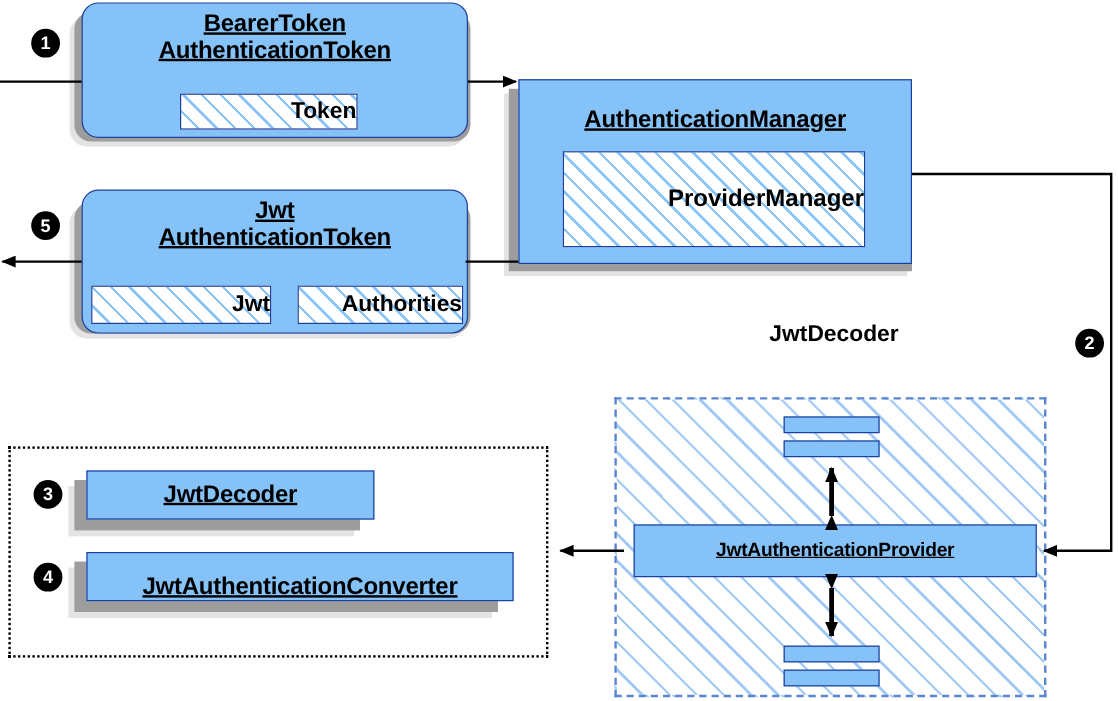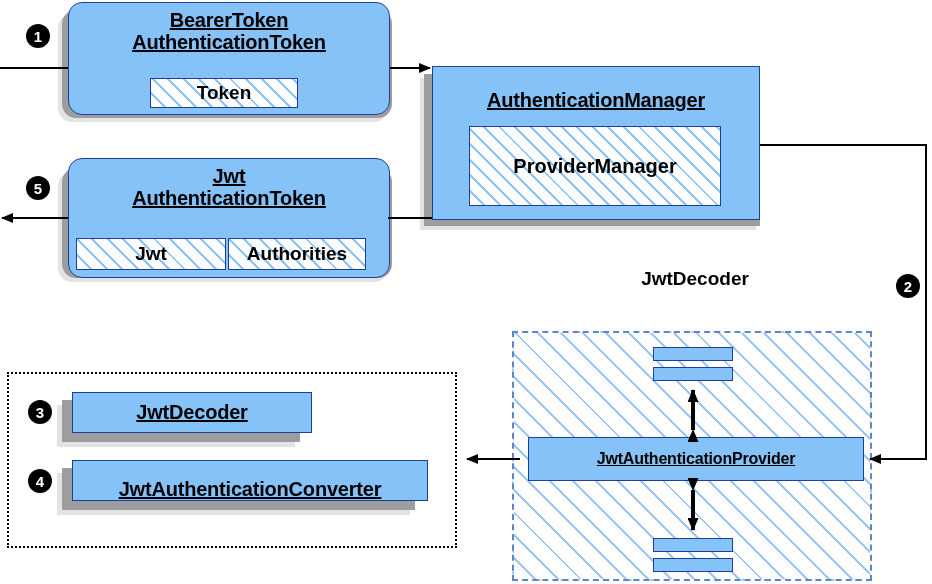--- a/index.html
+++ b/index.html
@@ -20,21 +20,21 @@
   .title{font-weight:bold;text-align:center;line-height:1.12;
          letter-spacing:-0.2px;}
 
   
   .slot{position:absolute;box-sizing:border-box;border:1.5px solid #1f3f9e;
         background:
           repeating-linear-gradient(45deg,
             rgba(133,194,247,0) 0px, rgba(133,194,247,0) 9px,
             rgba(133,194,247,.95) 9px, rgba(133,194,247,.95) 11px),
           #ffffff;
-        display:flex;align-items:center;justify-content:center;
+        display:flex;align-items:center;justify-content:flex-end;
         font-weight:bold;}
 
   
   .bar{position:absolute;box-sizing:border-box;background:#85c2f7;
        border:1.5px solid #1f3f9e;}
 
   
   .dotgroup{position:absolute;box-sizing:border-box;
             border:2.5px dotted #000;background:transparent;}
 
@@ -156,21 +156,21 @@
   <div class="shadow round" style="left:62px;top:168px;width:330px;height:110px;"></div>
   <div class="node round" style="left:68px;top:158px;width:322px;height:120px;">
     <div class="title" style="font-size:20px;margin-top:6px;">
       <div>Jwt</div>
       <div>AuthenticationToken</div>
     </div>
   </div>
   <div class="slot" style="left:76px;top:238px;width:150px;height:32px;font-size:19px;">
     <span>Jwt</span>
   </div>
-  <div class="slot" style="left:228px;top:238px;width:138px;height:32px;font-size:19px;">
+  <div class="slot" style="left:248px;top:238px;width:138px;height:32px;font-size:19px;">
     <span>Authorities</span>
   </div>
 
   <div class="dotgroup" style="left:7px;top:372px;width:450px;height:176px;"></div>
 
   <div class="shadow2" style="left:57px;top:405px;width:238px;height:42px;"></div>
   <div class="shadow" style="left:62px;top:400px;width:238px;height:42px;"></div>
   <div class="node" style="left:72px;top:392px;width:240px;height:41px;justify-content:center;">
     <div class="title" style="font-size:20px;">JwtDecoder</div>
   </div>

